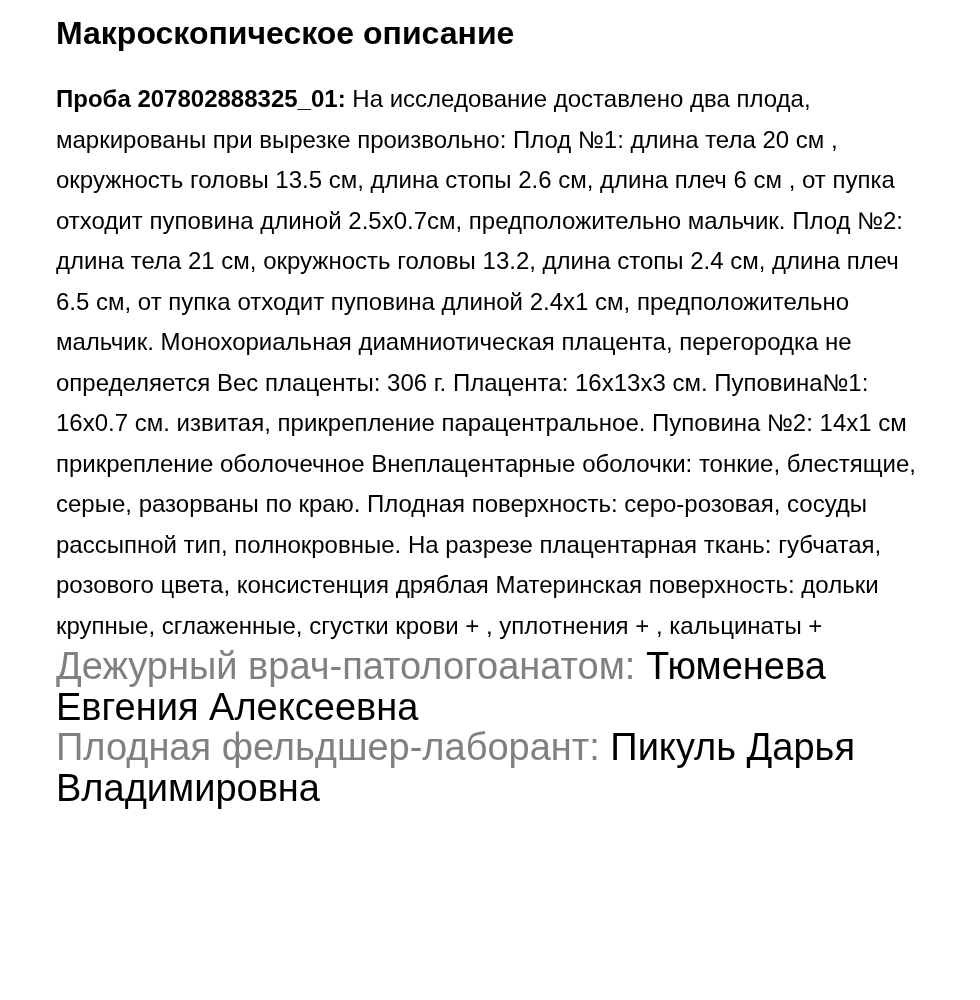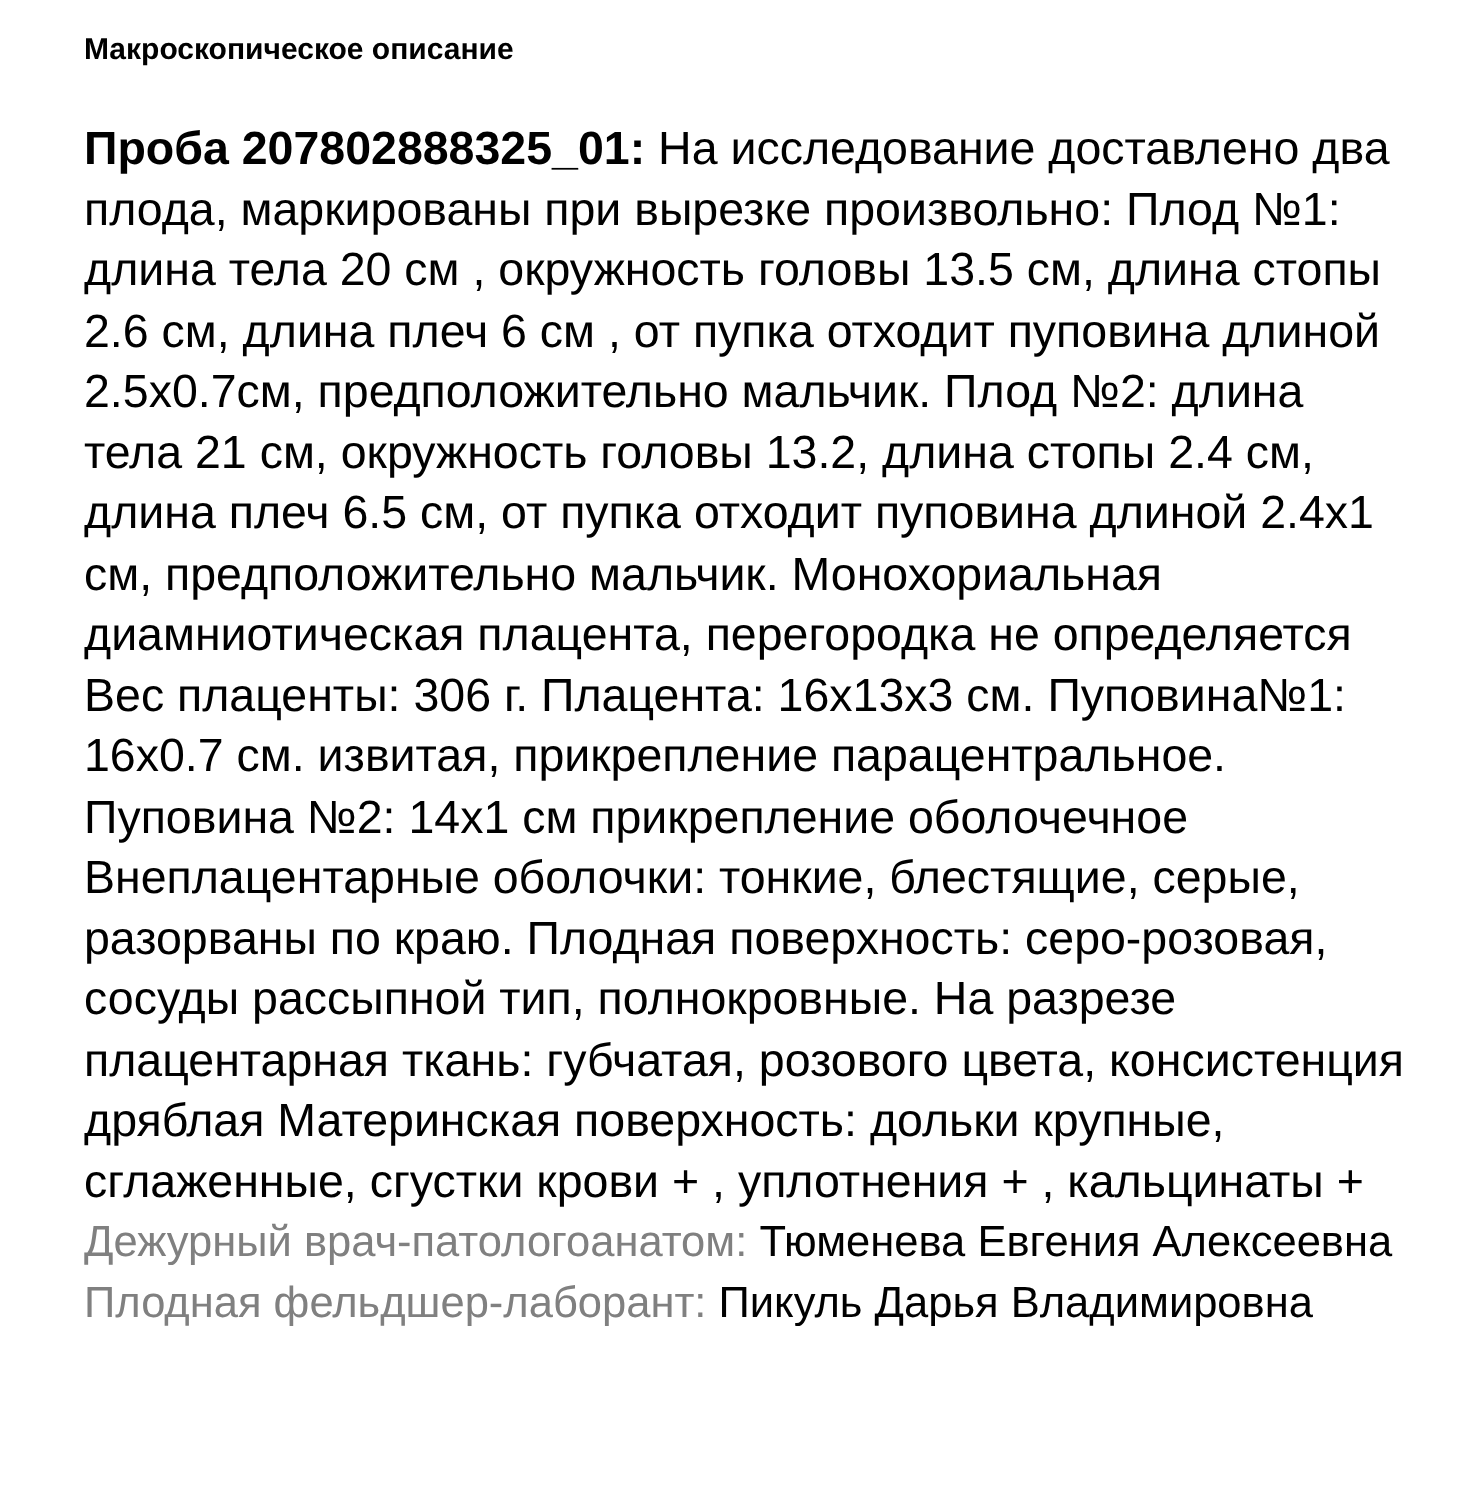--- a/index.html
+++ b/index.html
@@ -3,29 +3,29 @@
   <meta charset="utf-8">
   <style>
     html, body { margin: 0; padding: 0; background: #ffffff; }
     body {
       width: 980px; height: 1000px; overflow: hidden;
       font-family: "Liberation Sans", "DejaVu Sans", sans-serif;
       color: #000000;
     }
     .wrap { padding: 0 40px 0 56px; }
     .title {
-      font-size: 20px; font-weight: bold;
+      font-size: 32px; font-weight: bold;
       margin: 0; padding-top: 17px; line-height: 32px;
     }
     .body {
-      font-size: 31px; line-height: 40.5px;
+      font-size: 24px; line-height: 40.5px;
       margin-top: 30px; width: 880px;
     }
     .sample-label { font-weight: bold; }
-    .staff { font-size: 29px; line-height: 40.5px; width: 880px; }
+    .staff { font-size: 38px; line-height: 40.5px; width: 880px; }
     .staff-role { color: #808080; }
     .staff-name { color: #000000; }
   </style>
 </head>
 <body>
 
 <div class="wrap">
   <h1 class="title">Макроскопическое описание</h1>
 
   <div class="body">

